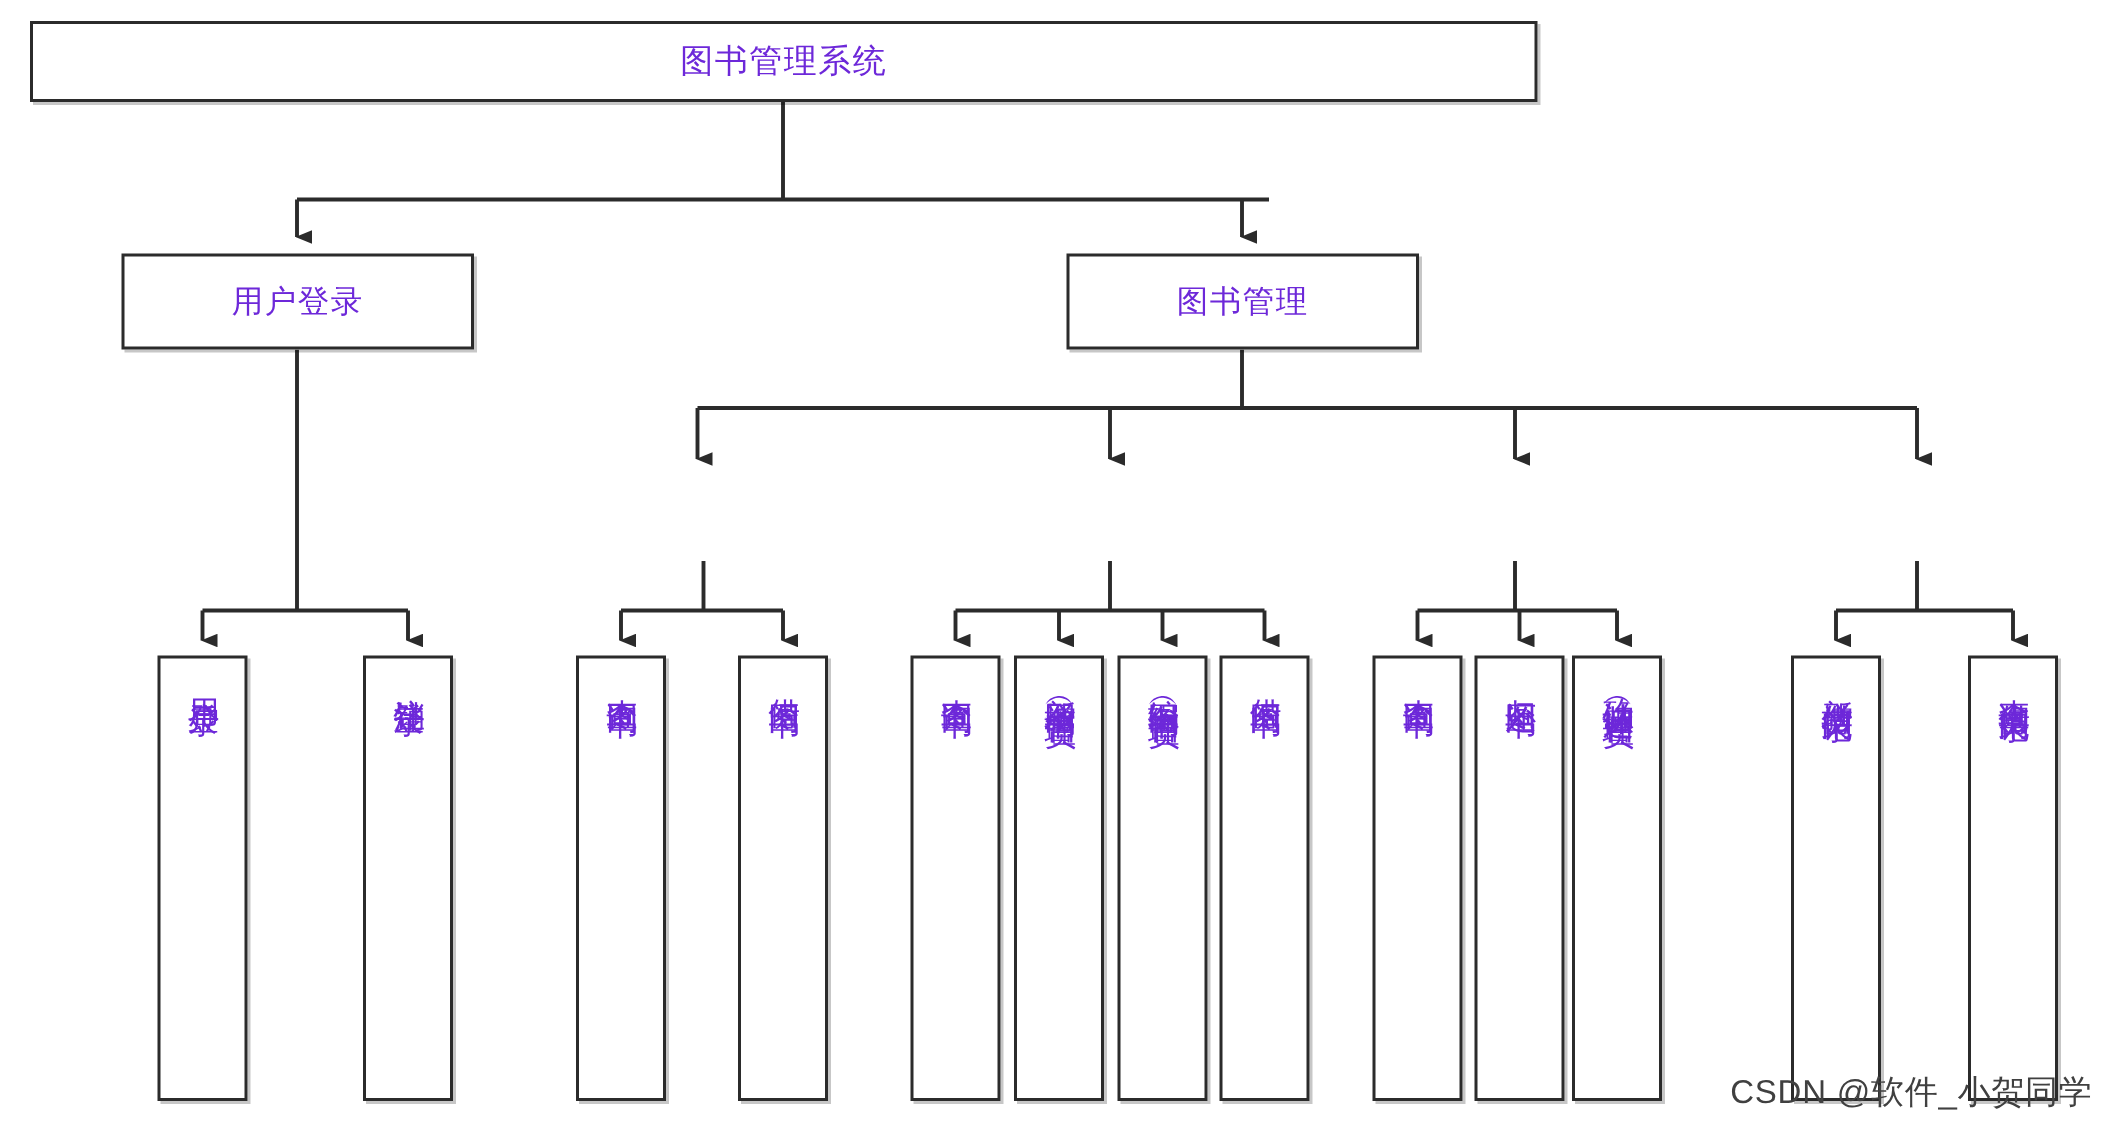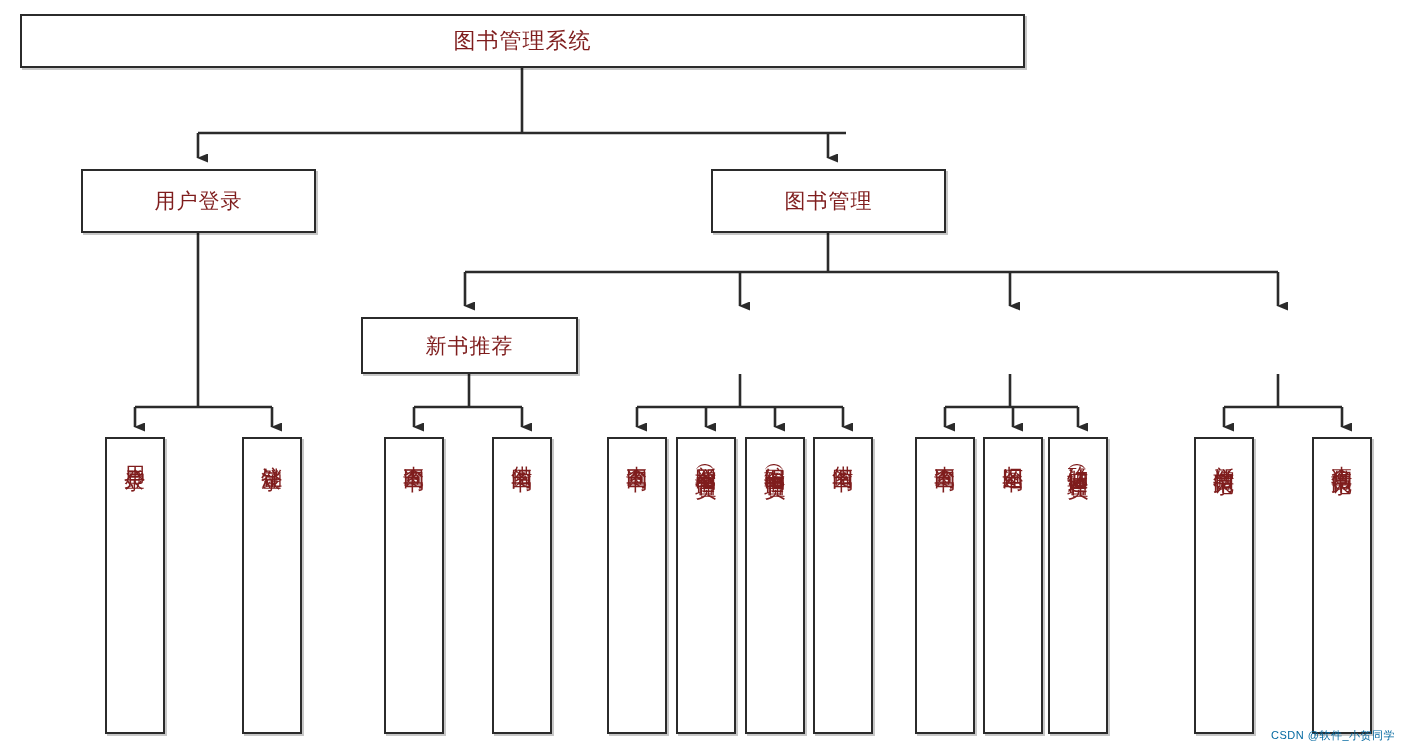--- a/index.html
+++ b/index.html
@@ -2,34 +2,34 @@
 <html><head>
 <meta charset="utf-8">
 <style>
   html,body{margin:0;padding:0;background:#ffffff;}
   body{font-family:"Liberation Sans","DejaVu Sans",sans-serif;}
   #canvas{position:relative;width:1405px;height:747px;background:#ffffff;overflow:hidden;}
   svg#wires{position:absolute;left:0;top:0;width:1405px;height:747px;}
   .node{position:absolute;box-sizing:border-box;background:#ffffff;
         border:2px solid #2b2b2b;display:flex;align-items:center;justify-content:center;
         box-shadow:2px 2px 0 rgba(0,0,0,0.22);}
-  .node .lbl{color:#7f1d1d;letter-spacing:1px;white-space:nowrap;}
+  .node .lbl{color:#6d28d9;letter-spacing:1px;white-space:nowrap;}
   .lvl0 .lbl{font-size:22px;}
   .lvl1 .lbl{font-size:21px;}
   .lvl2 .lbl{font-size:21px;}
   .leaf{align-items:flex-start;justify-content:center;padding-top:10px;}
   .leaf .lbl{
      writing-mode:vertical-rl;
      text-orientation:upright;
      font-size:21px;
      line-height:1.22;
      letter-spacing:2px;
      white-space:normal;
   }
-  #watermark{position:absolute;right:10px;bottom:4px;color:#0369a1;font-size:11px;
+  #watermark{position:absolute;right:10px;bottom:4px;color:#404040;font-size:22px;
      letter-spacing:.5px;pointer-events:none;}
 </style>
 </head>
 <body>
 
 <div id="canvas">
 
   <svg id="wires" viewBox="0 0 1405 747" xmlns="http://www.w3.org/2000/svg">
     <defs>
       <marker id="ah" markerWidth="9" markerHeight="11" refX="4.5" refY="10" orient="auto" markerUnits="userSpaceOnUse">
@@ -84,23 +84,20 @@
     <span class="lbl">图书管理系统</span>
   </div>
 
   <div class="node lvl1" style="left:81px;top:169px;width:235px;height:64px;">
     <span class="lbl">用户登录</span>
   </div>
   <div class="node lvl1" style="left:711px;top:169px;width:235px;height:64px;">
     <span class="lbl">图书管理</span>
   </div>
 
-  <div class="node lvl2" style="left:361px;top:317px;width:217px;height:57px;">
-    <span class="lbl">新书推荐</span>
-  </div>
 
   <div class="node leaf" style="left:105px;top:437px;width:60px;height:297px;">
     <span class="lbl">用户登录</span>
   </div>
   <div class="node leaf" style="left:242px;top:437px;width:60px;height:297px;">
     <span class="lbl">注销登录</span>
   </div>
 
   <div class="node leaf" style="left:384px;top:437px;width:60px;height:297px;">
     <span class="lbl">查询图书</span>

